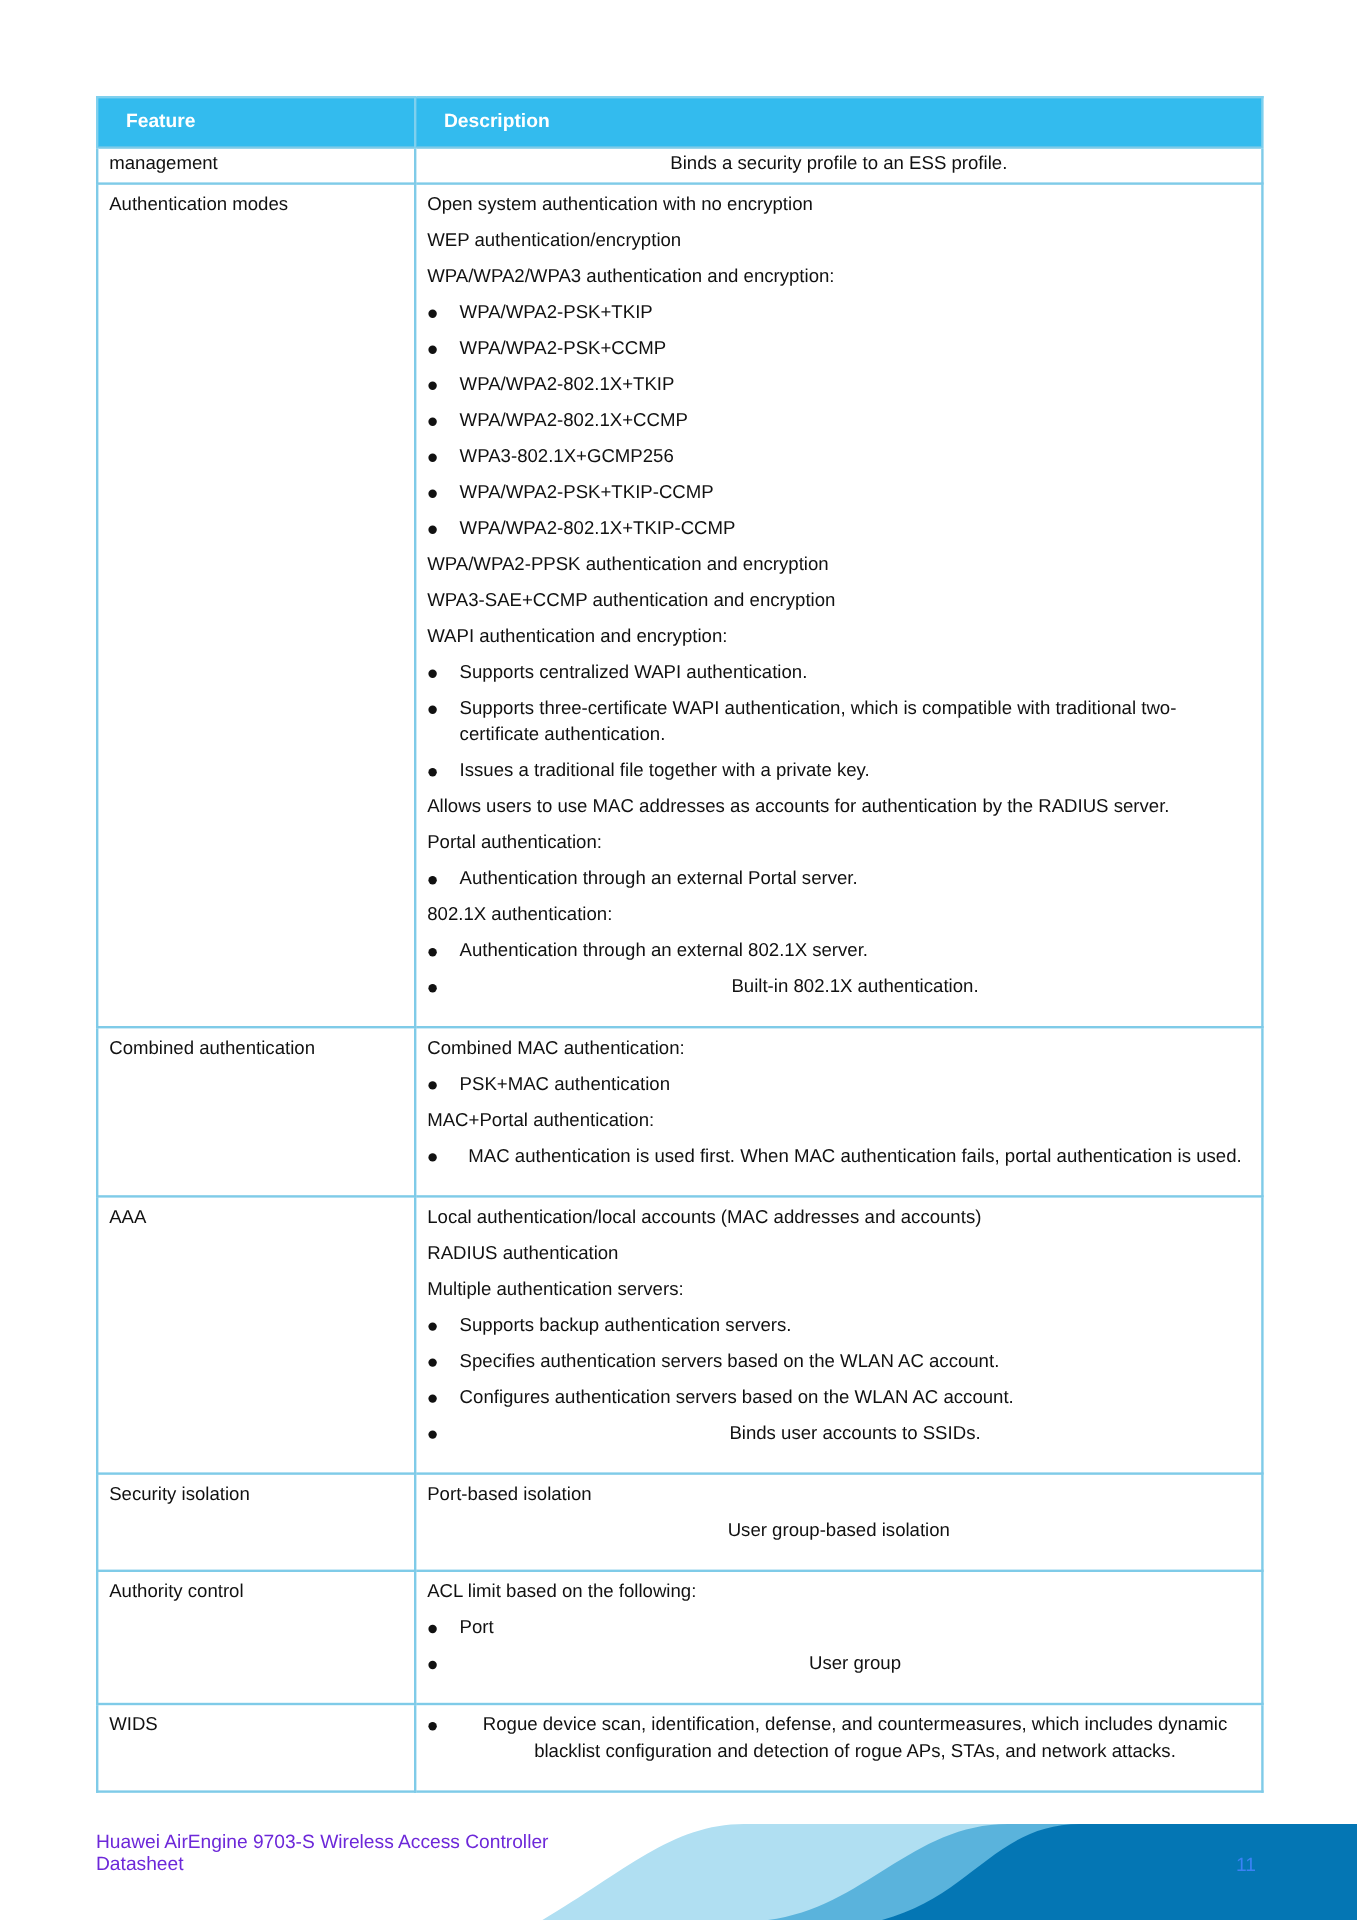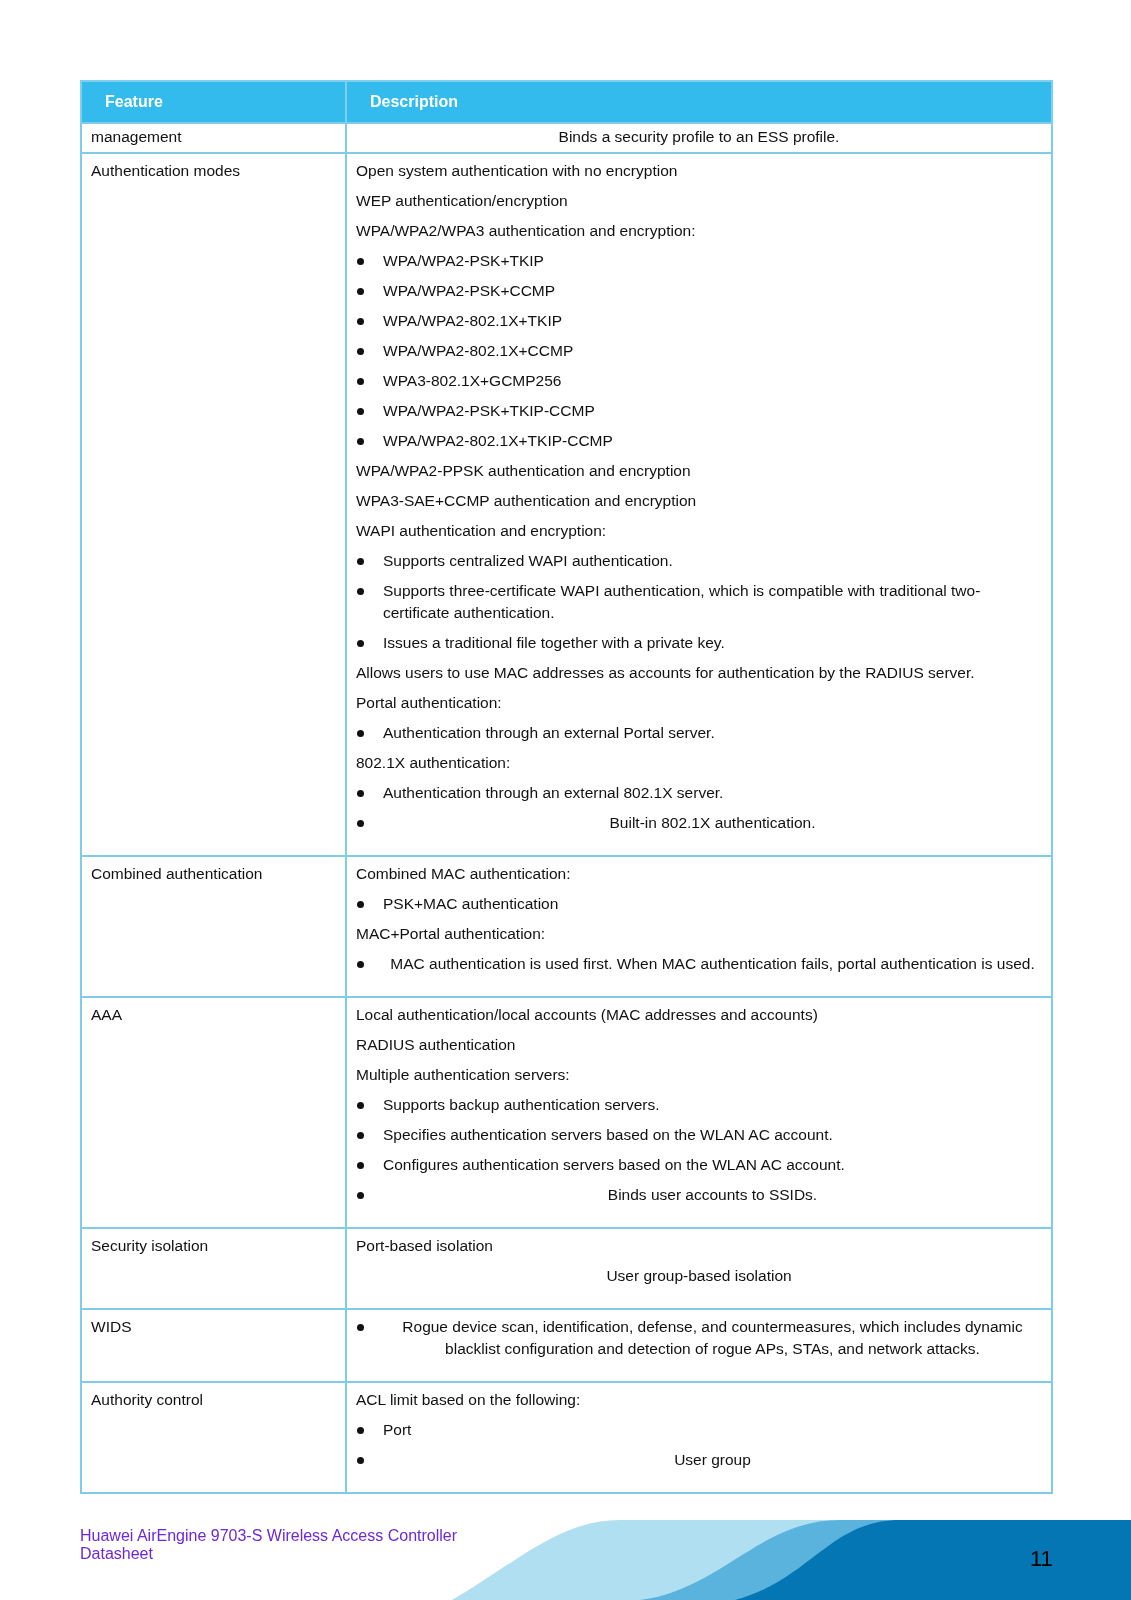--- a/index.html
+++ b/index.html
@@ -29,21 +29,21 @@
   .bullet { position: relative; padding-left: 27px; }
   .bullet .dot {
     position: absolute; left: 1px; top: 8px; width: 7px; height: 7px;
     border-radius: 50%; background: #111;
   }
   .footer-title {
     position: absolute; left: 80px; top: 1527px; color: #6d28d9;
     font-size: 16px; line-height: 18px;
   }
   .page-num {
-    position: absolute; left: 1030px; top: 1546px; color: #000000; font-size: 22px;
+    position: absolute; left: 1030px; top: 1546px; color: #3b82f6; font-size: 16px;
   }
   .wave { position: absolute; left: 0; top: 0; }
 </style>
 </head>
 <body>
 
 <svg class="wave" width="1131" height="1600" viewBox="0 0 1131 1600">
   <path d="M452,1600 C520,1560 560,1520 620,1520 L1131,1520 L1131,1600 Z" fill="#b0dff2"></path>
   <path d="M640,1600 C720,1590 760,1520 840,1520 L1131,1520 L1131,1600 Z" fill="#5ab3dc"></path>
   <path d="M735,1600 C810,1580 830,1520 900,1520 L1131,1520 L1131,1600 Z" fill="#0476b4"></path>
@@ -116,31 +116,31 @@
         </td>
       </tr>
       <tr>
         <td>Security isolation</td>
         <td>
           <div class="item"><span>Port-based isolation</span></div>
           <div class="item"><span>User group-based isolation</span></div>
         </td>
       </tr>
       <tr>
-        <td>WIDS</td>
-        <td>
-          <div class="item bullet"><span class="dot"></span><span>Rogue device scan, identification, defense, and countermeasures, which includes dynamic blacklist configuration and detection of rogue APs, STAs, and network attacks.</span></div>
-        </td>
-      </tr>
-      <tr>
         <td>Authority control</td>
         <td>
           <div class="item"><span>ACL limit based on the following:</span></div>
           <div class="item bullet"><span class="dot"></span><span>Port</span></div>
           <div class="item bullet"><span class="dot"></span><span>User group</span></div>
+        </td>
+      </tr>
+      <tr>
+        <td>WIDS</td>
+        <td>
+          <div class="item bullet"><span class="dot"></span><span>Rogue device scan, identification, defense, and countermeasures, which includes dynamic blacklist configuration and detection of rogue APs, STAs, and network attacks.</span></div>
         </td>
       </tr>
     </tbody>
 </table>
 
 <div class="footer-title">
   <div>Huawei AirEngine 9703-S Wireless Access Controller</div>
   <div>Datasheet</div>
 </div>
 <div class="page-num">11</div>

